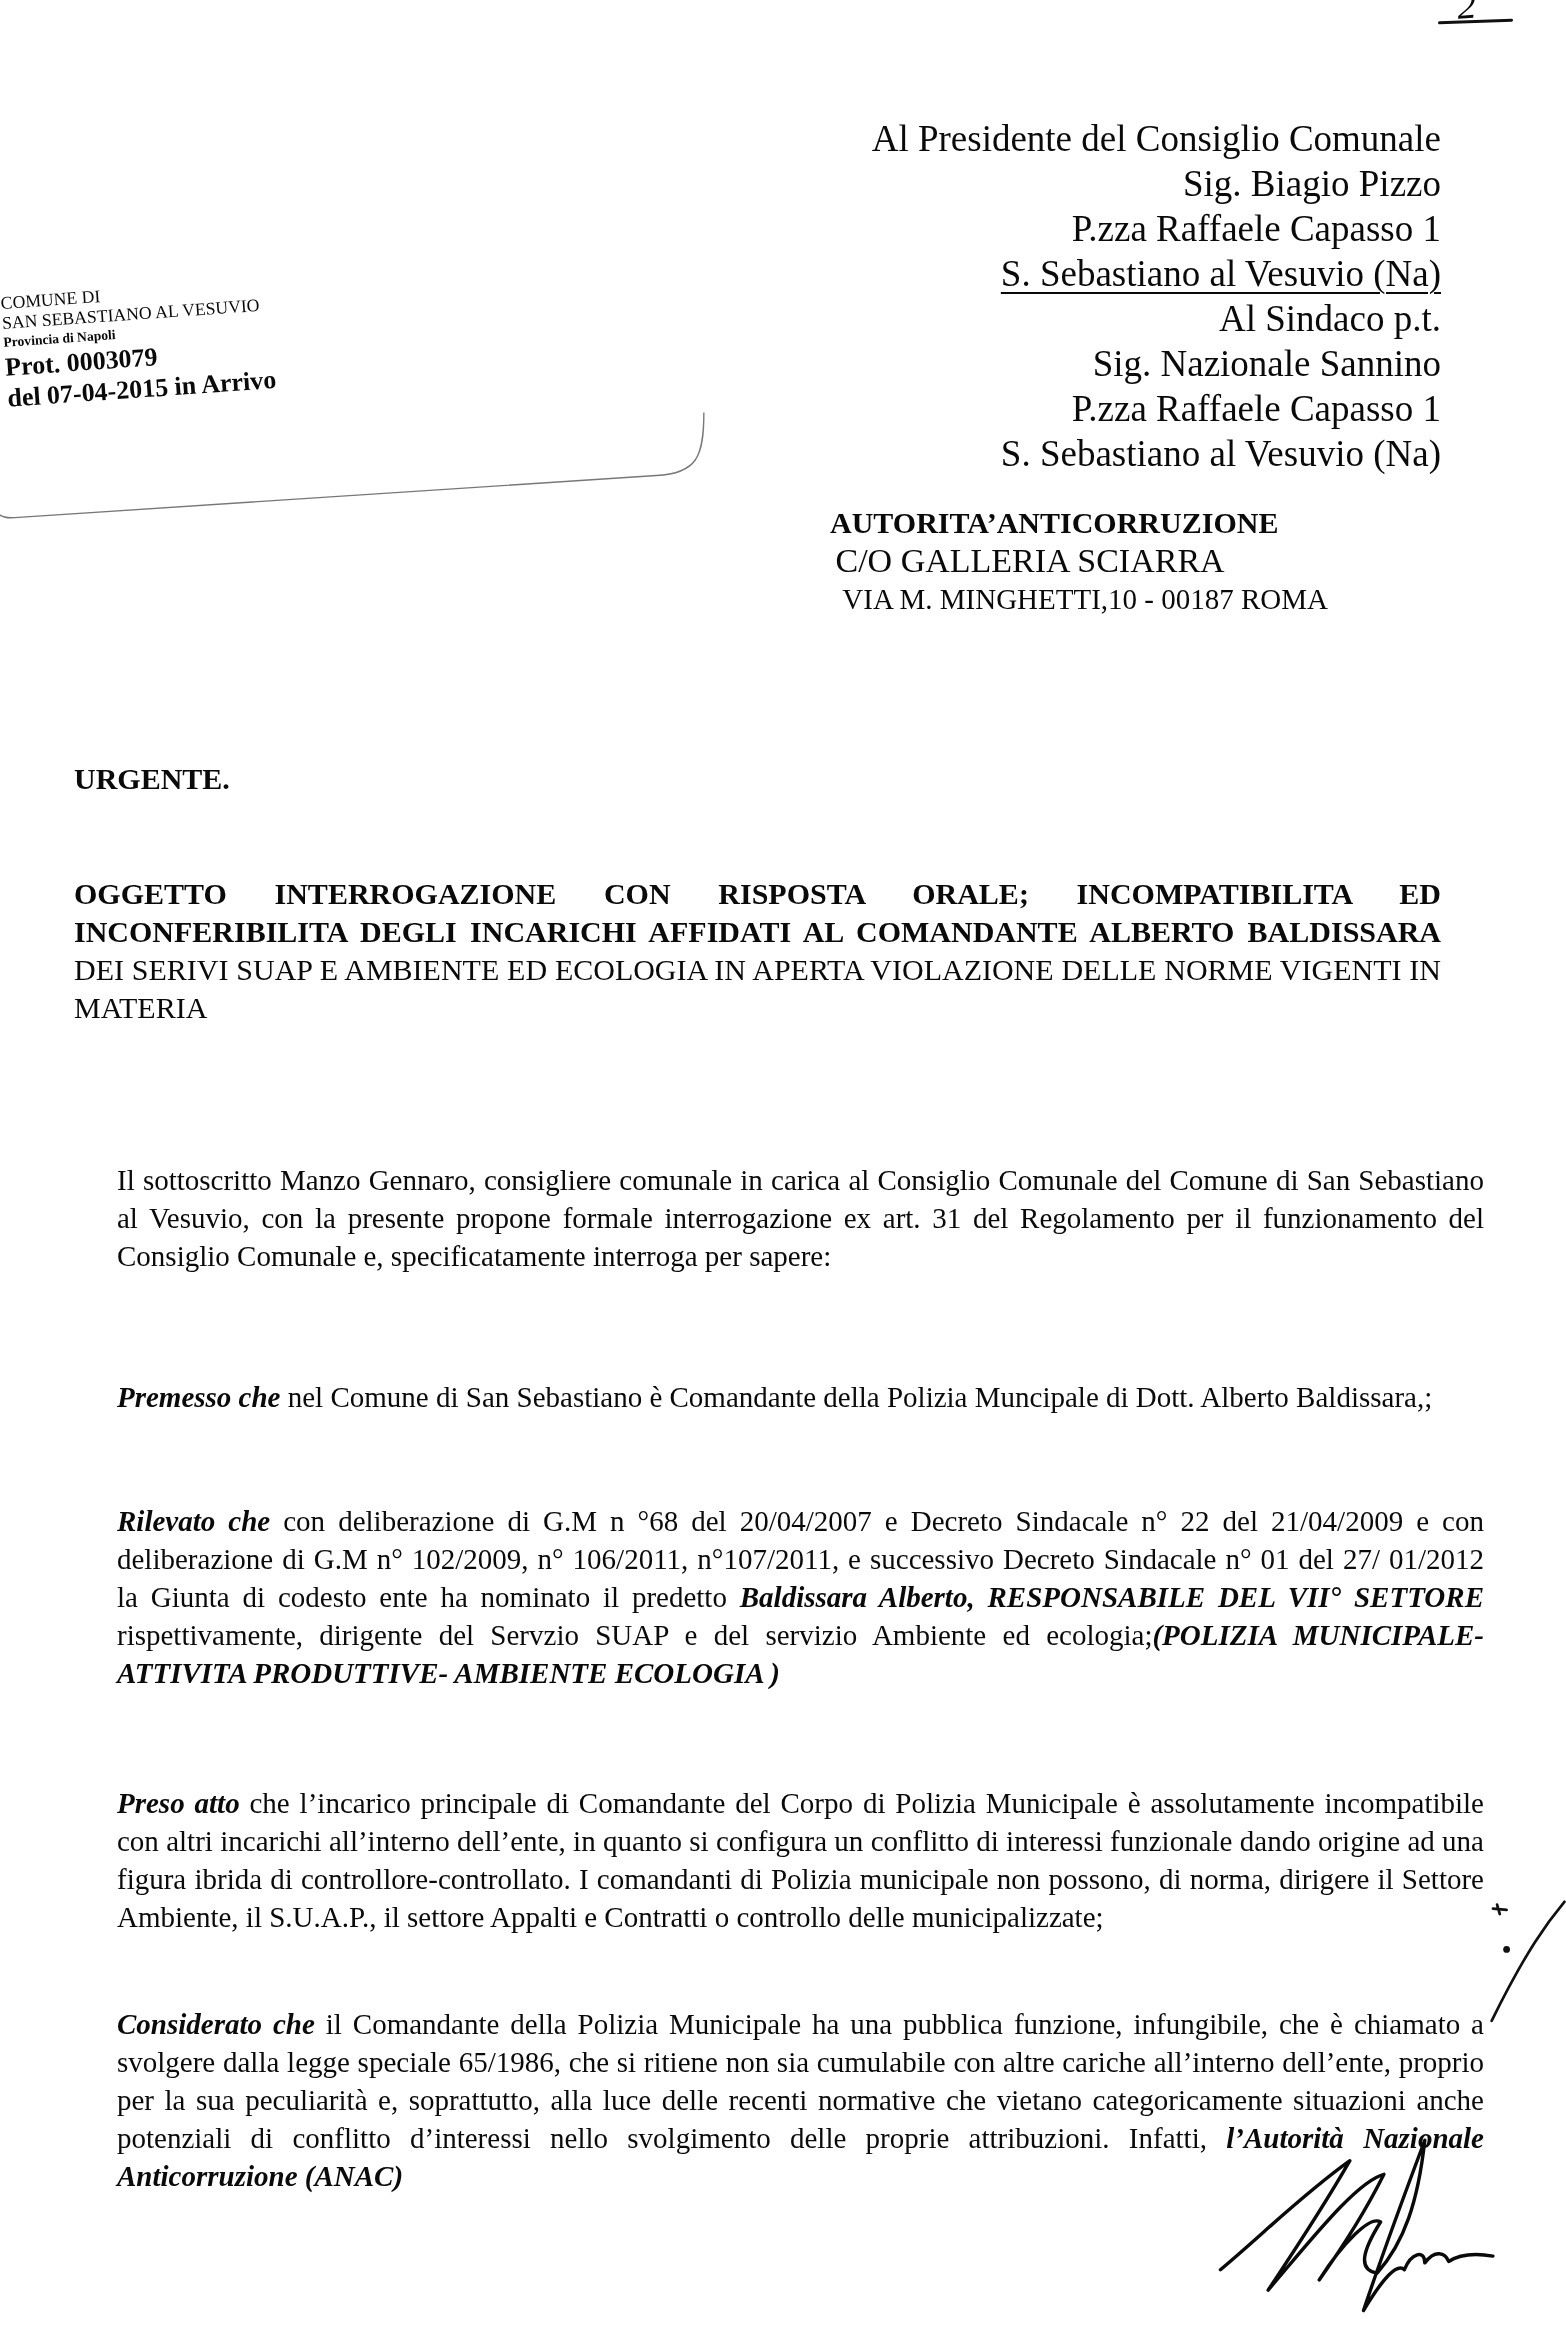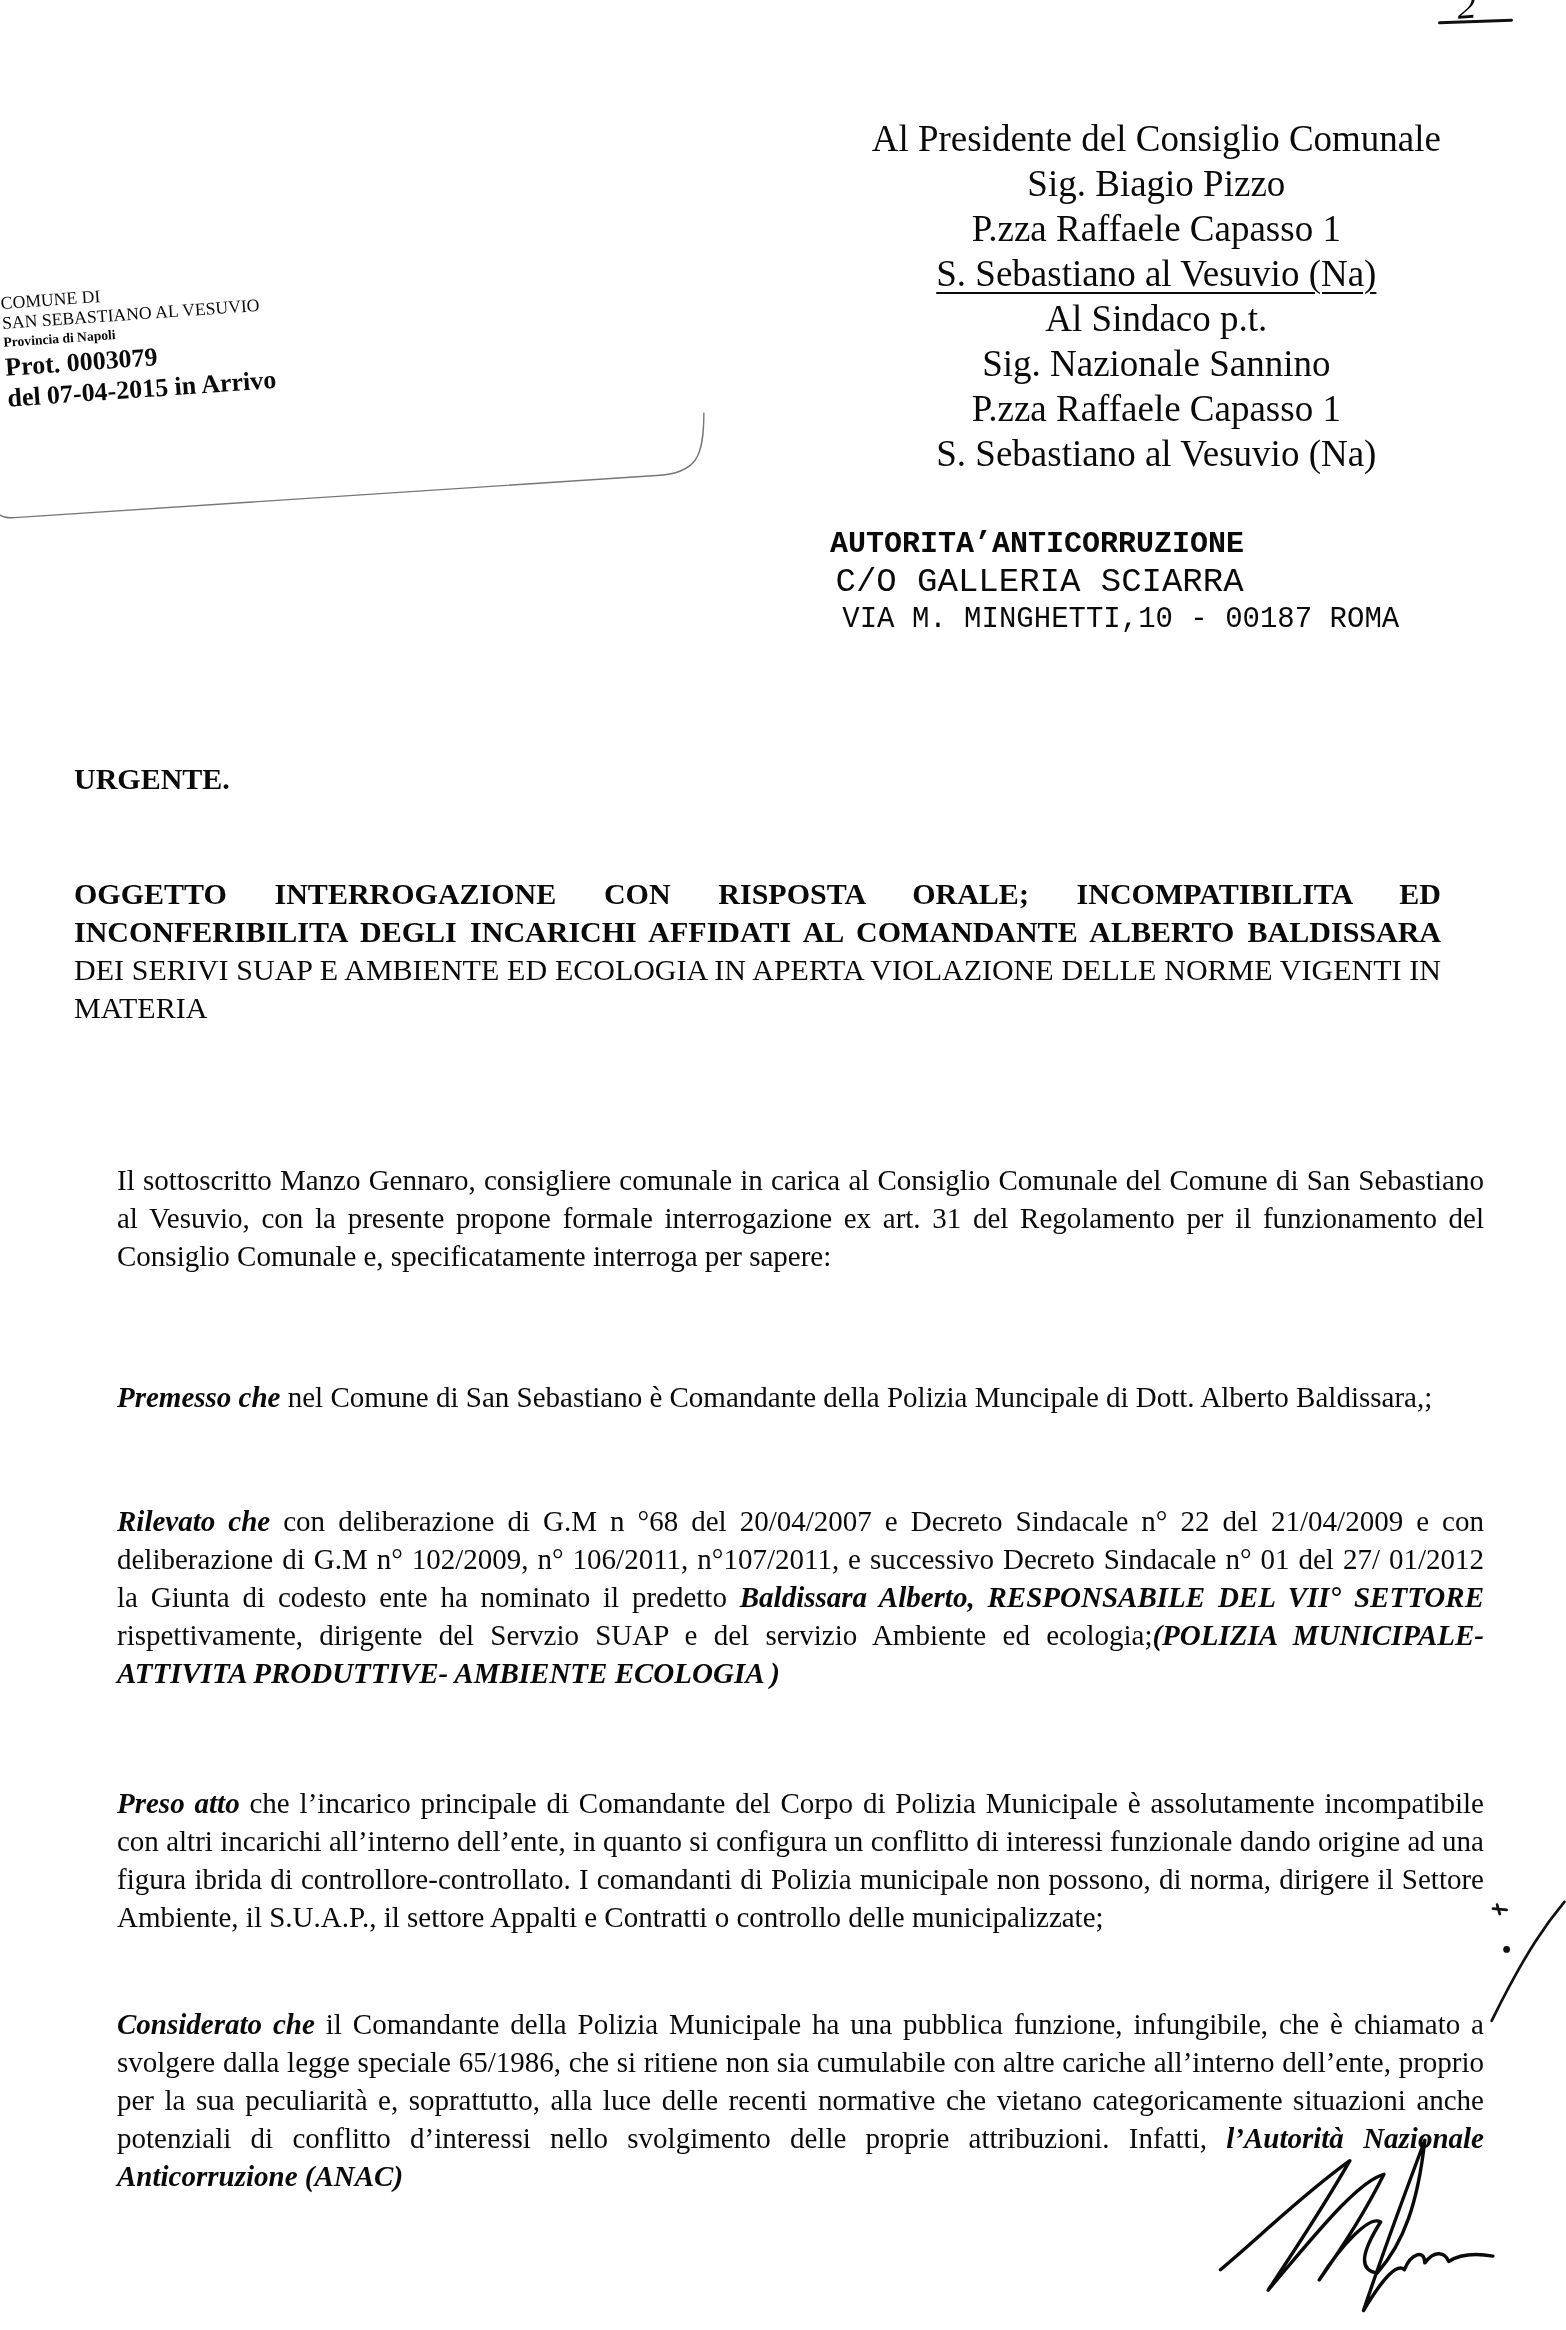--- a/index.html
+++ b/index.html
@@ -13,23 +13,23 @@
   .page-mark .num { position: absolute; left: 19px; top: 0; font-size: 38px; font-style: italic; line-height: 1; transform: rotate(-4deg); }
   .page-mark .line { position: absolute; left: 0; top: 34px; width: 75px; height: 2.7px; background: #111; transform: rotate(-2deg); border-radius: 1.4px; }
   
   .stamp { left: 0; top: 293px; width: 341px; height: 143px; transform: rotate(-4deg); transform-origin: left top; }
   .stamp .l1, .stamp .l2 { font-size: 17.7px; line-height: 20.4px; white-space: nowrap; }
   .stamp .l3 { font-size: 13.6px; line-height: 17.7px; font-weight: bold; }
   .stamp .l4, .stamp .l5 { font-size: 26px; line-height: 31px; font-weight: bold; white-space: nowrap; }
   .stamp-border { left: -13.6px; top: 409px; width: 733px; height: 129px; }
   
   .recipients { right: 125px; top: 116px; text-align: right; }
-  .recipients .rline { font-size: 37px; line-height: 45px; white-space: nowrap; text-align: center; }
+  .recipients .rline { font-size: 37px; line-height: 45px; white-space: nowrap; }
   .recipients .u { text-decoration: underline; text-underline-offset: 5.5px; text-decoration-thickness: 2px; }
-  .anac { left: 830px; top: 525px; font-family: Liberation Mono, monospace; }
+  .anac { left: 830px; top: 504px; }
   .anac .a1 { font-size: 30px; font-weight: bold; line-height: 38px; }
   .anac .a2 { font-size: 34px; line-height: 38px; padding-left: 5.5px; }
   .anac .a3 { font-size: 29px; line-height: 38px; padding-left: 12.3px; }
   
   .urgent { left: 74px; top: 762px; font-size: 30px; font-weight: bold; }
   .subject { left: 74px; top: 840px; width: 1367px; font-size: 30px; line-height: 38px; text-align: justify; text-align-last: left; margin-top: 35px; }
   .subject b { font-weight: bold; }
   .para { left: 74px; width: 1367px; font-size: 29px; line-height: 38px; text-align: justify; margin-left: 43px; }
   .para b { font-weight: bold; font-style: italic; }
   .p-intro { top: 1161px; }

